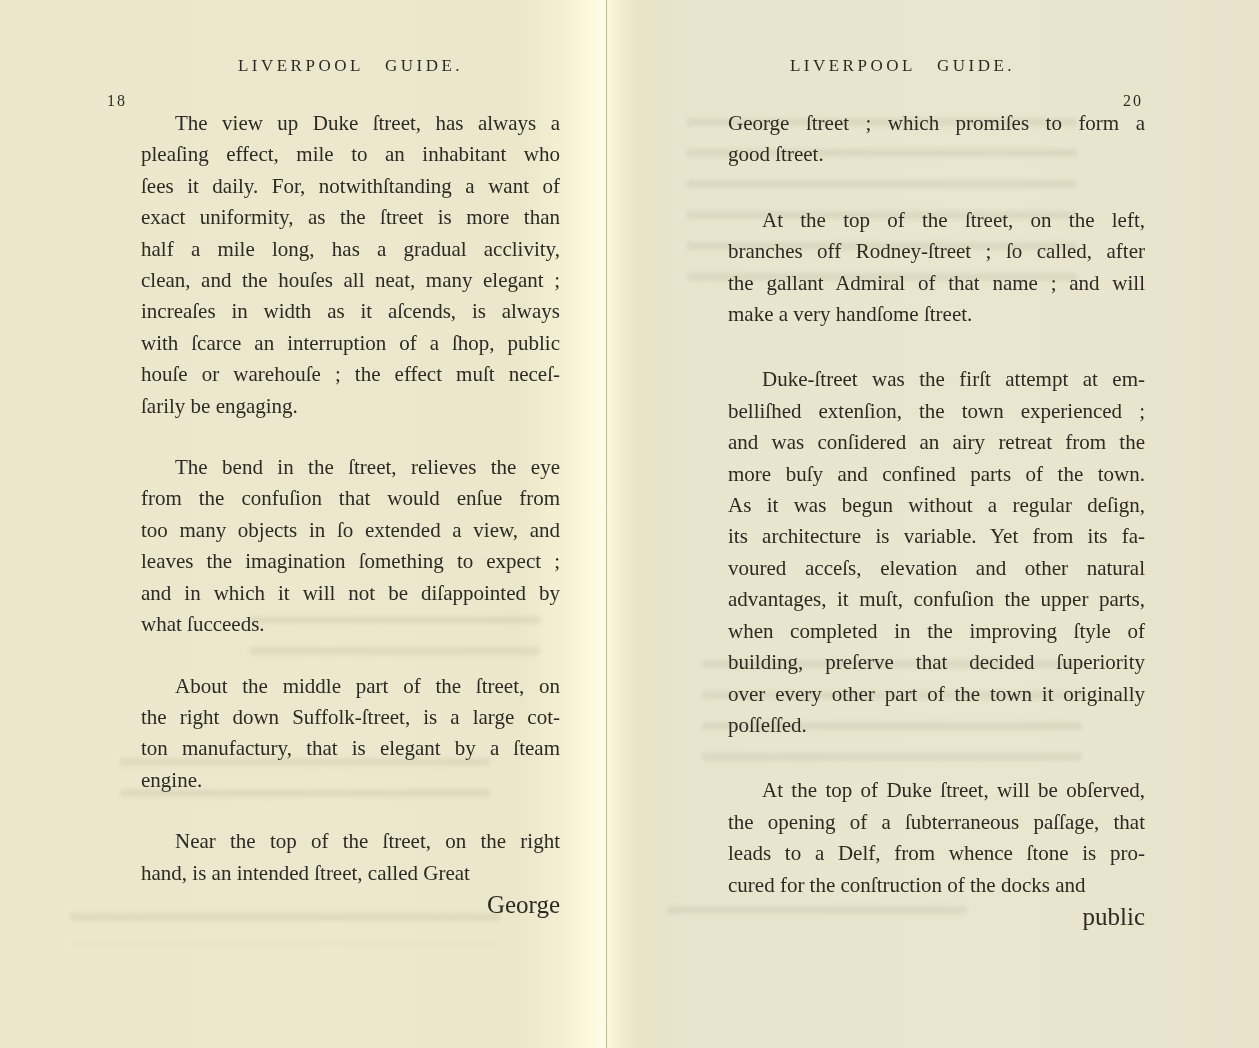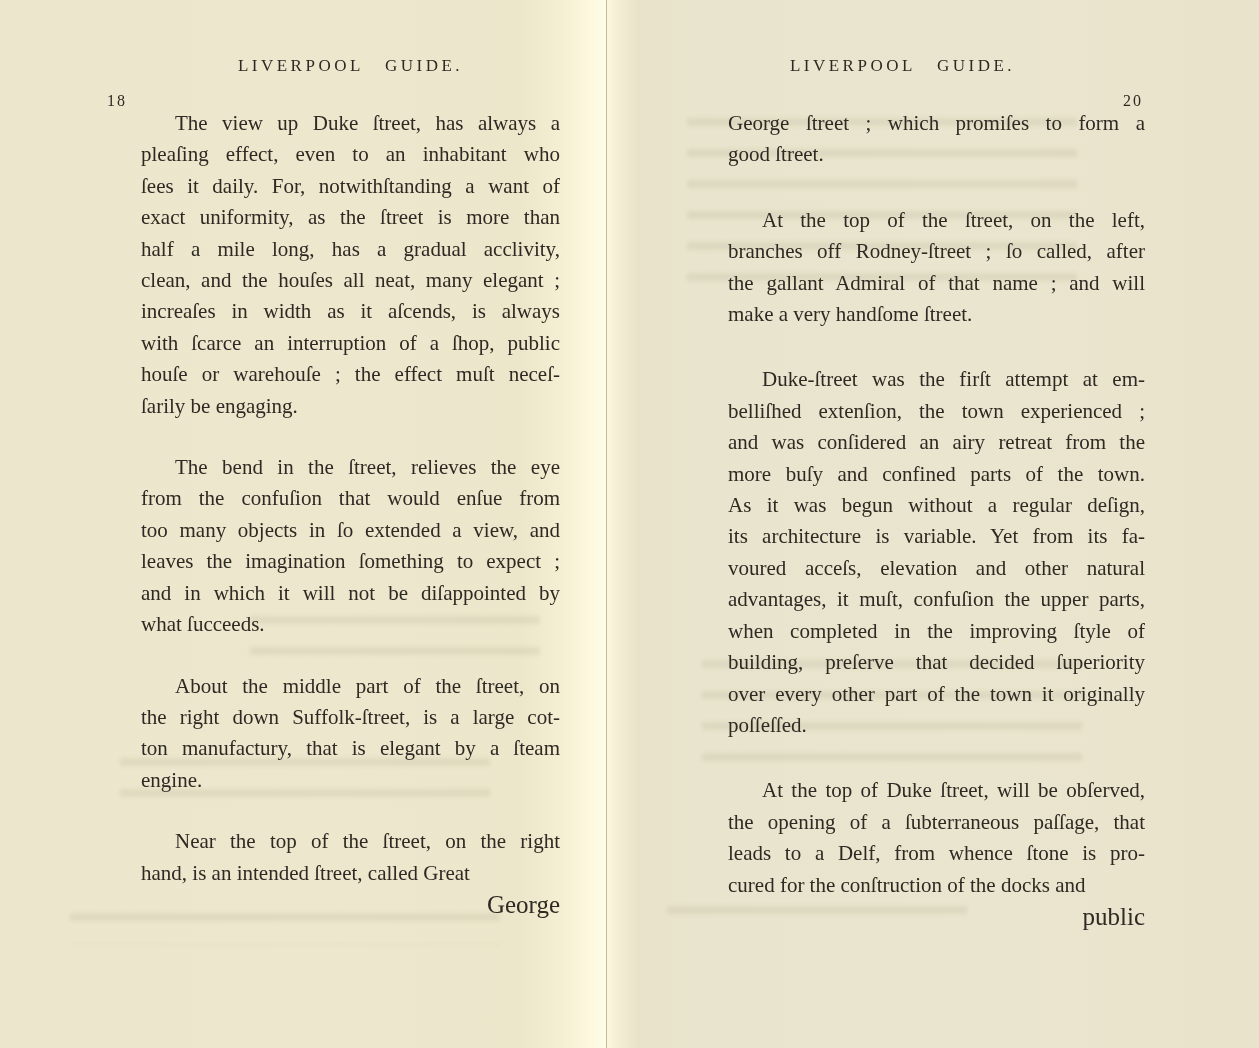--- a/index.html
+++ b/index.html
@@ -116,21 +116,21 @@
     <div class="smudge" style="top:893px; left:70px; width:430px; height:52px;"></div>
 
     <div class="header">
       <span class="page-num">18</span>
       <span class="running-title">LIVERPOOL GUIDE.</span>
     </div>
 
     <div class="text-block">
         <div class="paragraph">
           <div class="line first-indent">The view up Duke ſtreet, has always a</div>
-          <div class="line">pleaſing effect, even to an inhabitant who</div>
+          <div class="line">pleaſing effect, mile to an inhabitant who</div>
           <div class="line">ſees it daily.  For, notwithſtanding a want of</div>
           <div class="line">exact uniformity, as the ſtreet is more than</div>
           <div class="line">half a mile long, has a gradual acclivity,</div>
           <div class="line">clean, and the houſes all neat, many elegant ;</div>
           <div class="line">increaſes in width as it aſcends, is always</div>
           <div class="line">with ſcarce an interruption of a ſhop, public</div>
           <div class="line">houſe or warehouſe ; the effect muſt neceſ-</div>
           <div class="line last">ſarily be engaging.</div>
         </div>
         <div class="paragraph">

